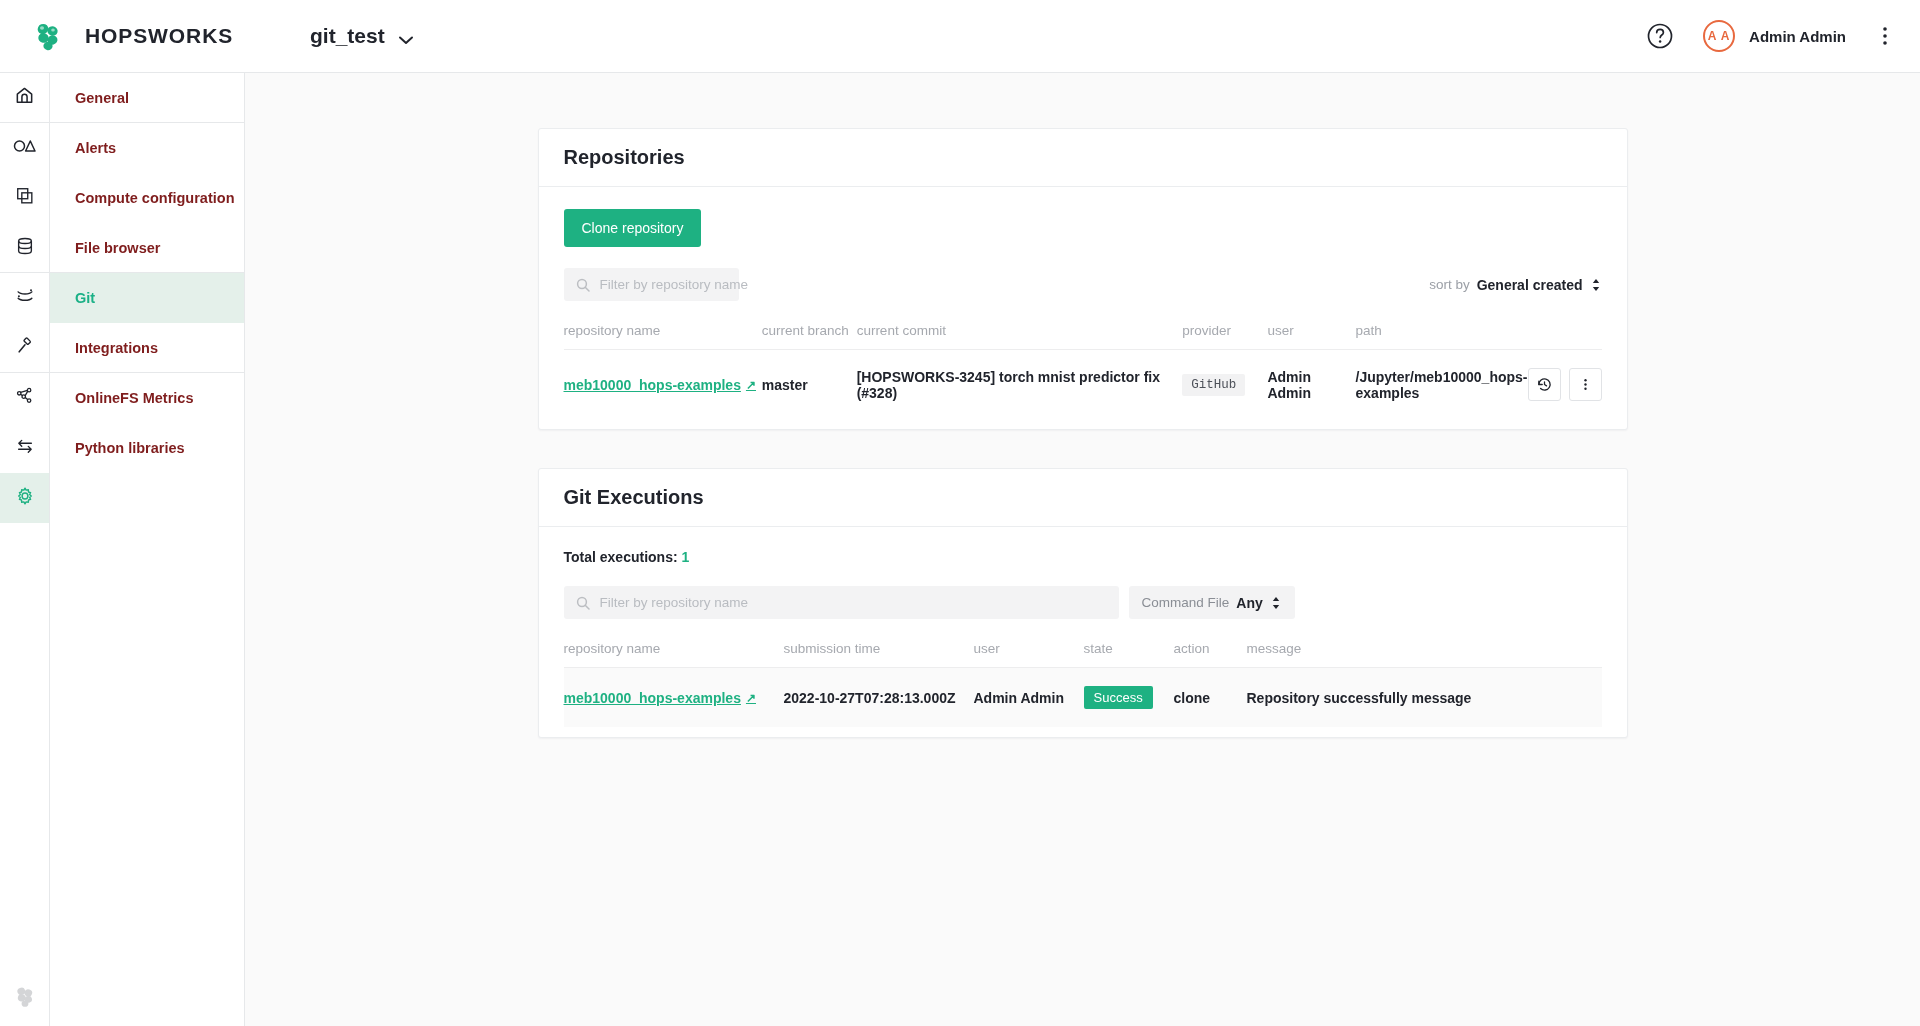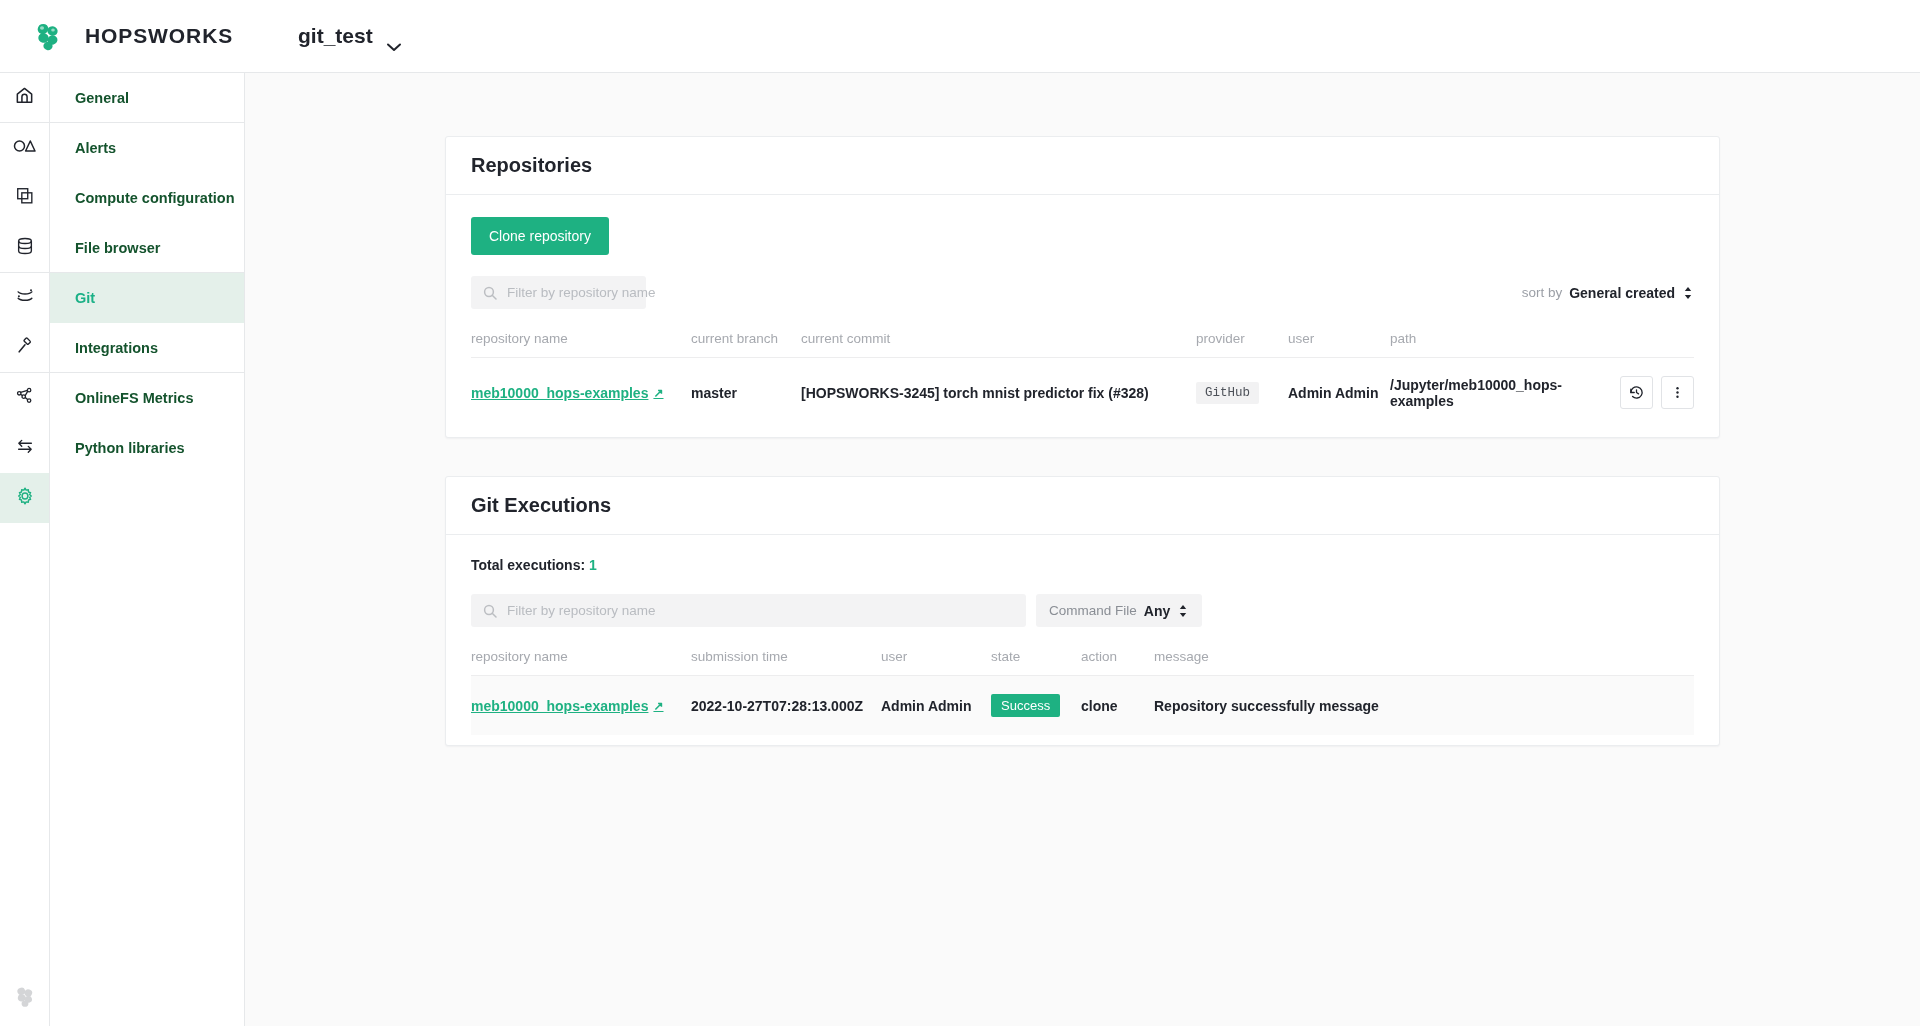--- a/index.html
+++ b/index.html
@@ -20,22 +20,22 @@
     display: flex; align-items: center;
     padding: 0 22px 0 32px;
     position: relative; z-index: 5;
   }
   .brand { display: flex; align-items: center; gap: 21px; width: 222px; }
   .brand-logo { width: 32px; height: 32px; }
   .brand-name {
     font-size: 21px; font-weight: bold; letter-spacing: 0.9px; color: #21242c;
   }
   .project-sel {
-    display: flex; align-items: flex-end; gap: 13px;
-    margin-left: 44px; cursor: pointer;
+    display: flex; align-items: center; gap: 13px;
+    margin-left: 56px; cursor: pointer;
   }
   .project-name { font-size: 21px; font-weight: bold; color: #21242c; }
   .chev { width: 16px; height: 10px; }
 
   .search-box {
     margin-left: 40px;
     width: 474px; height: 41px;
     background: #f3f3f4; border-radius: 3px;
     display: flex; align-items: center; padding: 0 14px;
     position: relative;
@@ -95,36 +95,36 @@
 
   
   .sidenav {
     width: 195px; min-width: 195px;
     background: #ffffff;
     border-right: 1px solid #e6e8ea;
   }
   .nav-item {
     height: 50px; display: flex; align-items: center;
     padding-left: 25px;
-    font-size: 14.5px; font-weight: bold; color: #14532d;
+    font-size: 14.5px; font-weight: bold; color: #7f1d1d;
     cursor: pointer;
   }
   .nav-item.sep { border-bottom: 1px solid #e6e8ea; }
   .nav-item.active { background: #e4f0ea; color: #1ab086; }
 
   
   .main {
     flex: 1; background: #fafafa;
     overflow-y: auto; position: relative;
   }
   .main-inner { padding: 54px 0 0 0; }
 
   .card {
-    width: 1275px;
-    margin: 9px auto 38px auto;
+    width: 1090px;
+    margin: 1px auto 38px auto;
     background: #ffffff;
     border: 1px solid #ebedef;
     border-radius: 3px;
     box-shadow: 0 1px 2px rgba(22,28,45,.045);
   }
   .card-head {
     height: 58px; display: flex; align-items: center;
     padding: 0 25px;
     border-bottom: 1px solid #ebedef;
   }
@@ -248,20 +248,42 @@
     <div class="project-sel">
       <span class="project-name">git_test</span>
       <span class="chev">
         <svg viewBox="0 0 16 10" width="16" height="10">
           <path d="M2 2.5 L8 8 L14 2.5" fill="none" stroke="#21242c" stroke-width="2" stroke-linecap="round" stroke-linejoin="round"></path>
         </svg>
       </span>
     </div>
 
 
+    <div class="topbar-right">
+      <span class="help-btn">
+        <svg viewBox="0 0 30 30" width="30" height="30">
+          <circle cx="15" cy="15" r="11.5" fill="none" stroke="#21242c" stroke-width="1.7"></circle>
+          <path d="M11.7 11.6c0-1.9 1.5-3.2 3.4-3.2 1.9 0 3.3 1.2 3.3 3 0 2.6-3.2 2.6-3.2 5.1" fill="none" stroke="#21242c" stroke-width="1.7" stroke-linecap="round"></path>
+          <circle cx="15.1" cy="20.6" r="1.25" fill="#21242c"></circle>
+        </svg>
+      </span>
+
+      <div class="user-chip">
+        <span class="avatar">A A</span>
+        <span class="user-name">Admin Admin</span>
+      </div>
+
+      <span class="kebab-top">
+        <svg viewBox="0 0 26 26" width="26" height="26">
+          <circle cx="13" cy="6" r="1.8" fill="#21242c"></circle>
+          <circle cx="13" cy="13" r="1.8" fill="#21242c"></circle>
+          <circle cx="13" cy="20" r="1.8" fill="#21242c"></circle>
+        </svg>
+      </span>
+    </div>
   </div>
 
   <div class="body-wrap">
 
     <div class="rail">
 
       <div class="rail-item sep">
         <span>
           <svg viewBox="0 0 22 22" width="21" height="21">
             <path d="M3.5 9.6 L11 3.6 L18.5 9.6 L18.5 18 L3.5 18 Z" fill="none" stroke="#21242c" stroke-width="1.6" stroke-linejoin="round"></path>

